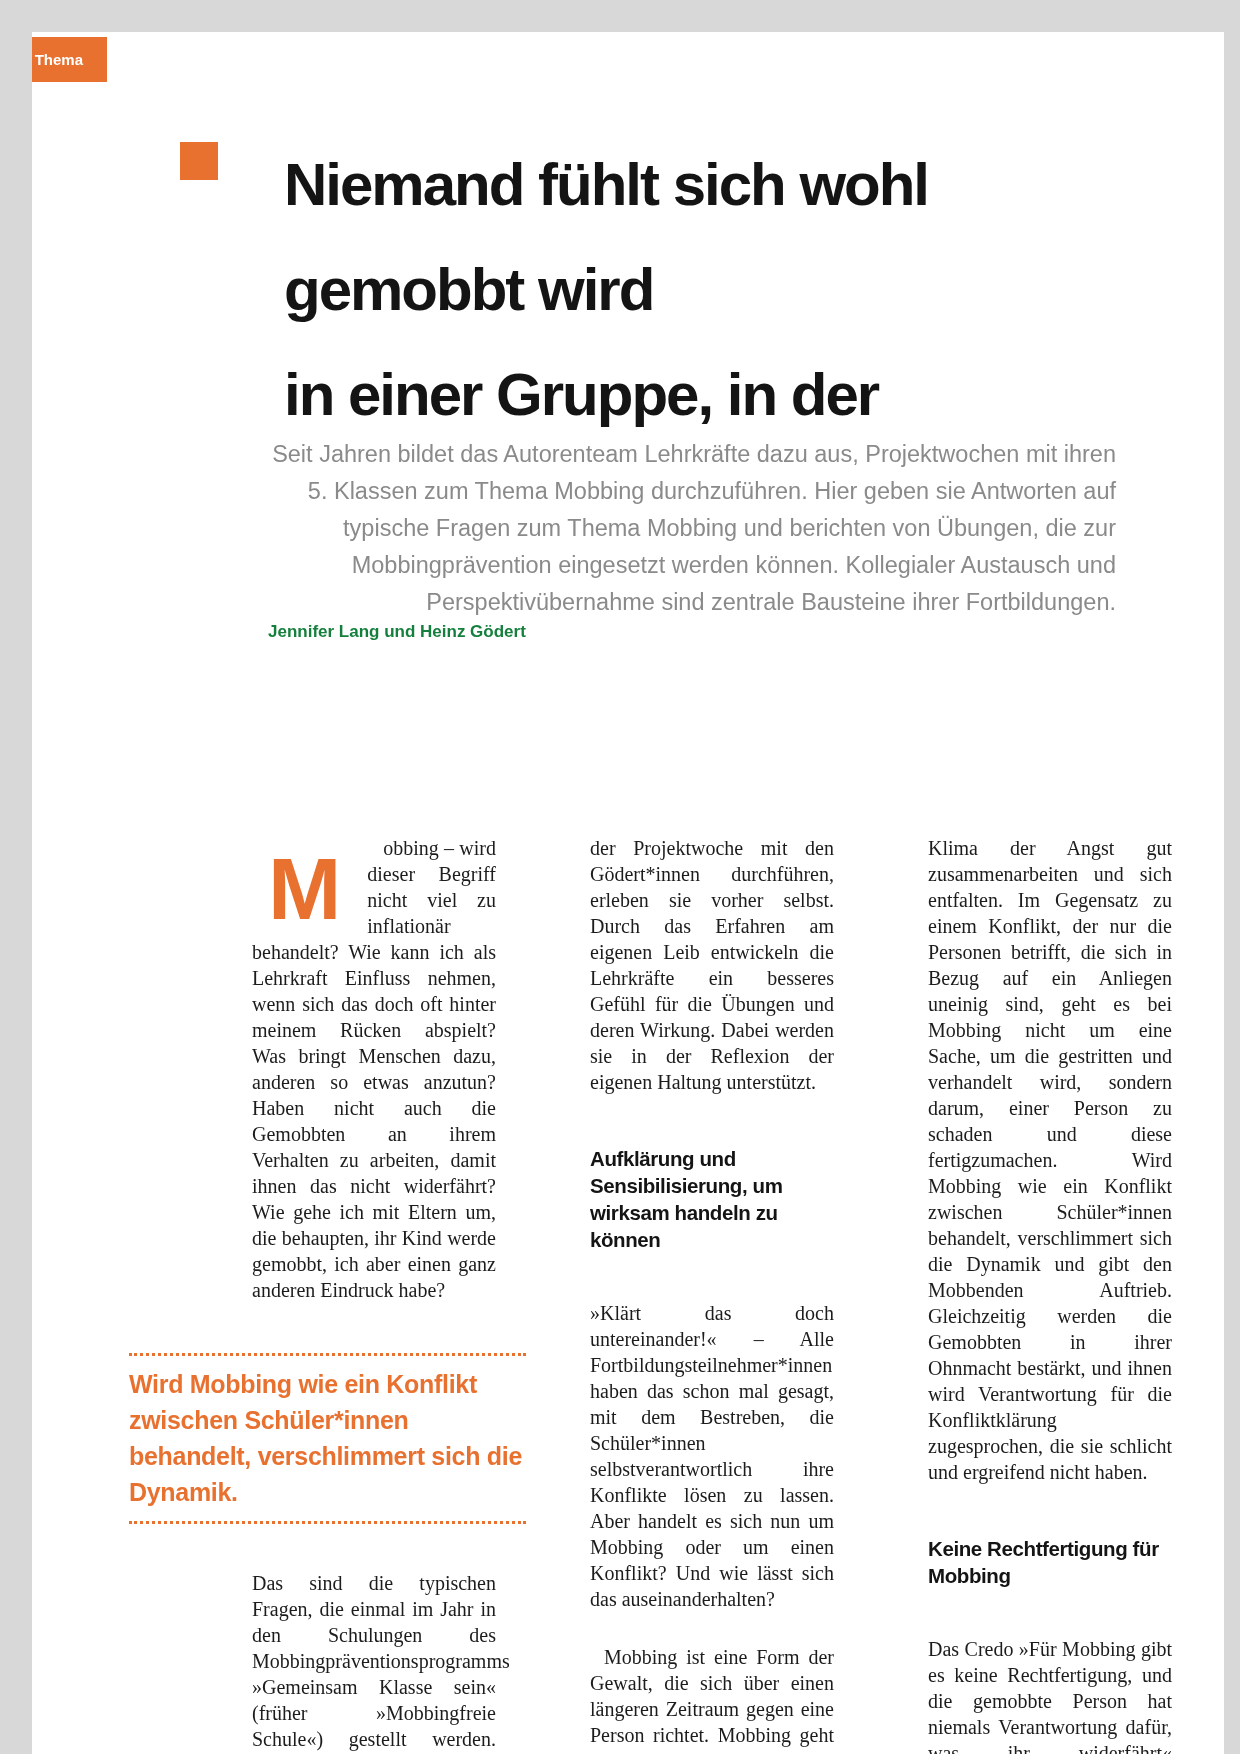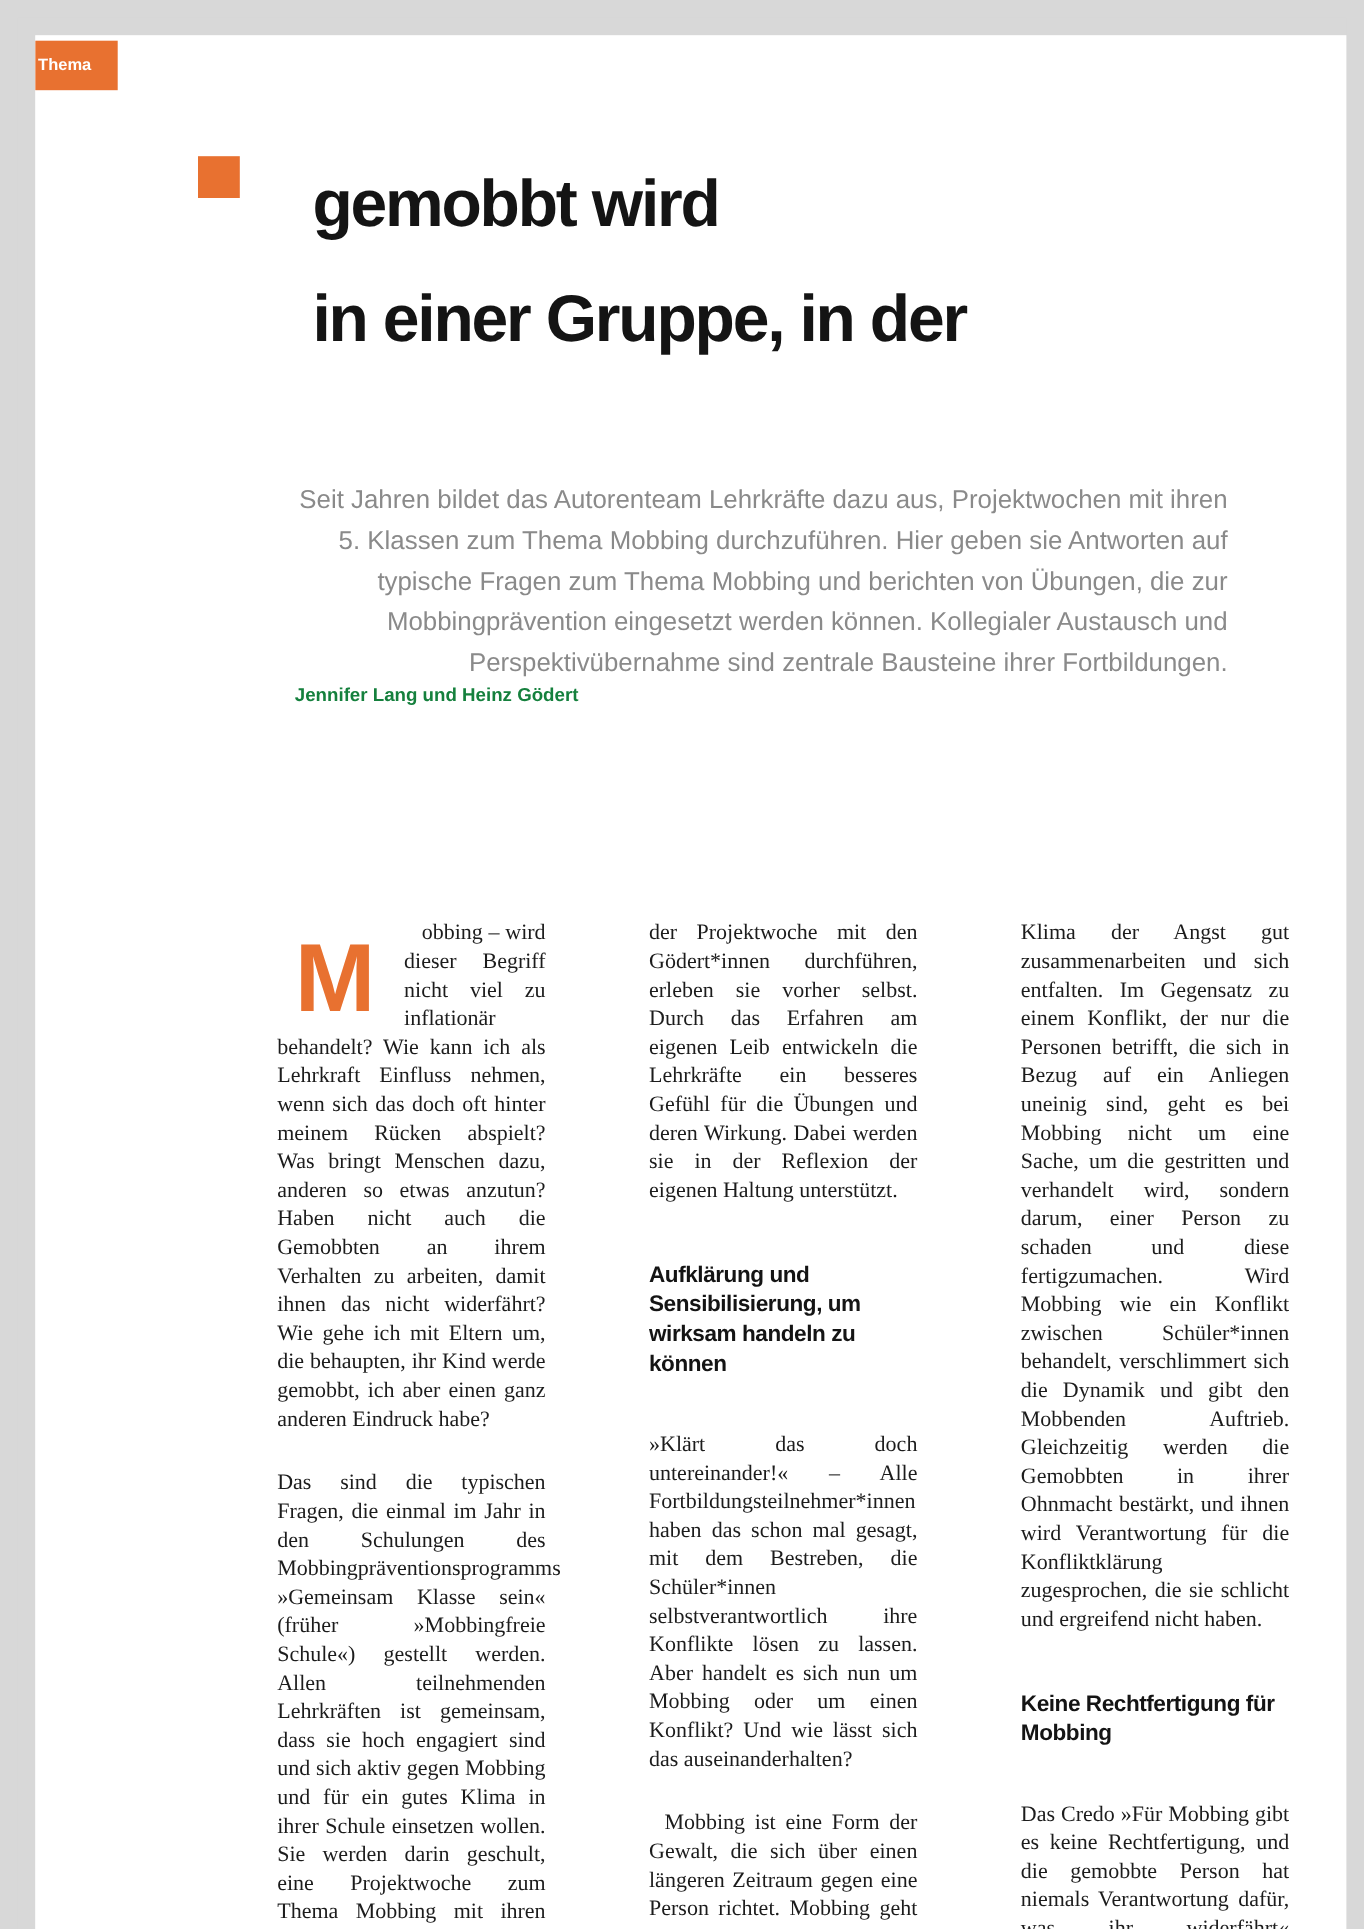--- a/index.html
+++ b/index.html
@@ -110,33 +110,35 @@
 
 <div class="page">
 
   <div class="thema-tab">
     <span>Thema</span>
   </div>
 
   <div class="title-square"></div>
 
   <h1 class="headline">
+    <div>Niemand fühlt sich wohl</div>
     <div>gemobbt wird</div>
     <div>in einer Gruppe, in der</div>
   </h1>
 
 
   <p class="lead">Seit Jahren bildet das Autorenteam Lehrkräfte dazu aus, Projektwochen mit ihren 5. Klassen zum Thema Mobbing durchzuführen. Hier geben sie Antworten auf typische Fragen zum Thema Mobbing und berichten von Übungen, die zur Mobbingprävention eingesetzt werden können. Kollegialer Austausch und Perspektivübernahme sind zentrale Bausteine ihrer Fortbildungen.</p>
 
   <div class="authors">Jennifer Lang und Heinz Gödert</div>
 
   <div class="body-grid">
 
     <div class="col">
       <p><span class="dropcap">M</span><span>obbing – wird dieser Begriff nicht viel zu inflationär behandelt? Wie kann ich als Lehrkraft Einfluss nehmen, wenn sich das doch oft hinter meinem Rücken abspielt? Was bringt Menschen dazu, anderen so etwas anzutun? Haben nicht auch die Gemobbten an ihrem Verhalten zu arbeiten, damit ihnen das nicht widerfährt? Wie gehe ich mit Eltern um, die behaupten, ihr Kind werde gemobbt, ich aber einen ganz anderen Eindruck habe?</span></p>
+      <div class="pullquote">Wird Mobbing wie ein Konflikt zwischen Schüler*innen behandelt, verschlimmert sich die Dynamik.</div>
       <p>Das sind die typischen Fragen, die einmal im Jahr in den Schulungen des Mobbingpräventionsprogramms »Gemeinsam Klasse sein« (früher »Mobbingfreie Schule«) gestellt werden. Allen teilnehmenden Lehrkräften ist gemeinsam, dass sie hoch engagiert sind und sich aktiv gegen Mobbing und für ein gutes Klima in ihrer Schule einsetzen wollen. Sie werden darin geschult, eine Projektwoche zum Thema Mobbing mit ihren Schüler*innen zu gestalten. Was sie in</p>
     </div>
 
     <div class="col">
       <p>der Projektwoche mit den Gödert*innen durchführen, erleben sie vorher selbst. Durch das Erfahren am eigenen Leib entwickeln die Lehrkräfte ein besseres Gefühl für die Übungen und deren Wirkung. Dabei werden sie in der Reflexion der eigenen Haltung unterstützt.</p>
       <h3 class="subhead">Aufklärung und Sensibilisierung, um wirksam handeln zu können</h3>
       <p>»Klärt das doch untereinander!« – Alle Fortbildungsteilnehmer*innen haben das schon mal gesagt, mit dem Bestreben, die Schüler*innen selbstverantwortlich ihre Konflikte lösen zu lassen. Aber handelt es sich nun um Mobbing oder um einen Konflikt? Und wie lässt sich das auseinanderhalten?</p>
       <p class="indent-first">Mobbing ist eine Form der Gewalt, die sich über einen längeren Zeitraum gegen eine Person richtet. Mobbing geht immer mit einem Machtungleichgewicht einher. Es gibt Mächtige, die Angst verbreiten, solche, die die Mächtigen unterstützen, und andere, die aus Angst vor ihnen nicht intervenieren. Es gibt bei Mobbing keine Unbeteiligten – auch wenn im Fokus die Schädigung des Gemobbten steht, so kann niemand in einem</p>
     </div>
 

